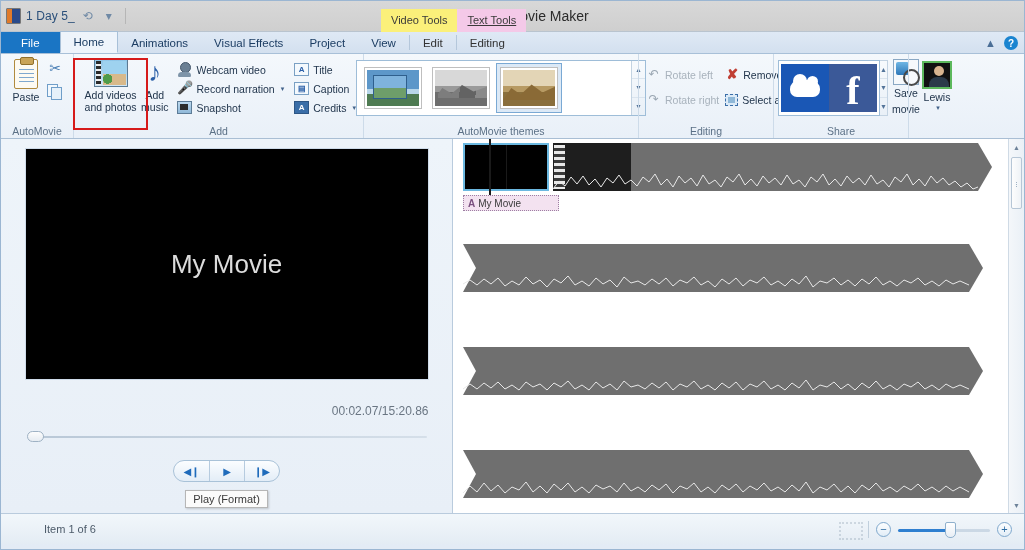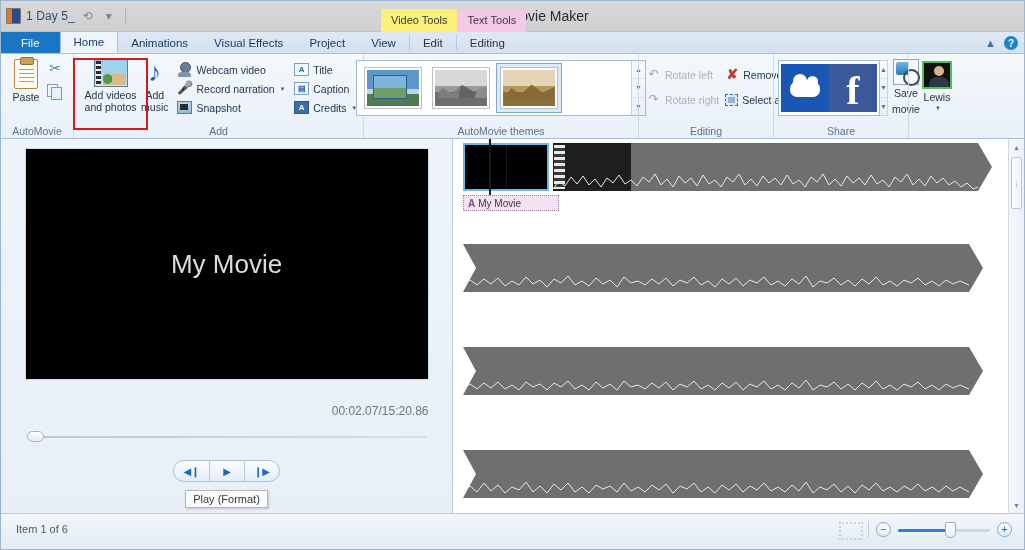--- a/index.html
+++ b/index.html
@@ -68,21 +68,21 @@
   }
   .ctx-tabs {
     position: absolute; top: 8px; left: 380px;
     display: flex; height: 23px;
   }
   .ctx-tab {
     padding: 0 10px; line-height: 23px;
     font-size: 11px; color: #3a3a3a;
   }
   .ctx-video { background: #fbf07a; }
-  .ctx-text  { background: #f4c9e8; }
+  .ctx-text  { background: #f4c9e8; text-decoration: underline; }
 
   
   .tabrow {
     position: relative;
     height: 22px;
     background: linear-gradient(#dfe9f5, #d3e0ef);
     border-bottom: 1px solid #a8c0d8;
     display: flex; align-items: stretch;
   }
   .tab {
@@ -476,21 +476,21 @@
   .wave { position: absolute; left: 0; right: 0; bottom: 0; height: 24px; }
   .wave svg { display:block; width:100%; height:100%; }
 
   
   .statusbar {
     position: relative; height: 31px;
     background: linear-gradient(#f2f7fb, #e4ecf4);
     border-top: 1px solid #b9cbdd;
     display: flex; align-items: center;
   }
-  .status-text { font-size: 11px; color: #4d5b6a; padding-left: 15px; }
+  .status-text { font-size: 11px; color: #4d5b6a; padding-left: 15px; margin-left: 28px; }
   .status-right {
     position:absolute; right: 12px; top:0; height:31px;
     display:flex; align-items:center; gap: 7px;
   }
   .fit-icon { width: 22px; height: 16px; opacity: .28; }
   .fit-icon:before{
     content:""; display:block; width:20px; height:14px;
     border:2px dotted #7b8fa3;
   }
   .st-sep { width:1px; height:17px; background:#c0cfdd; }

